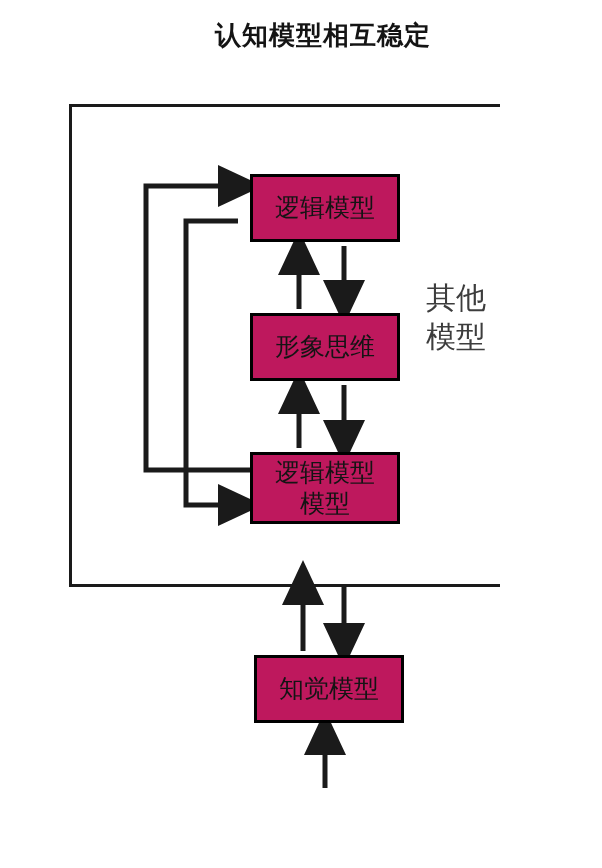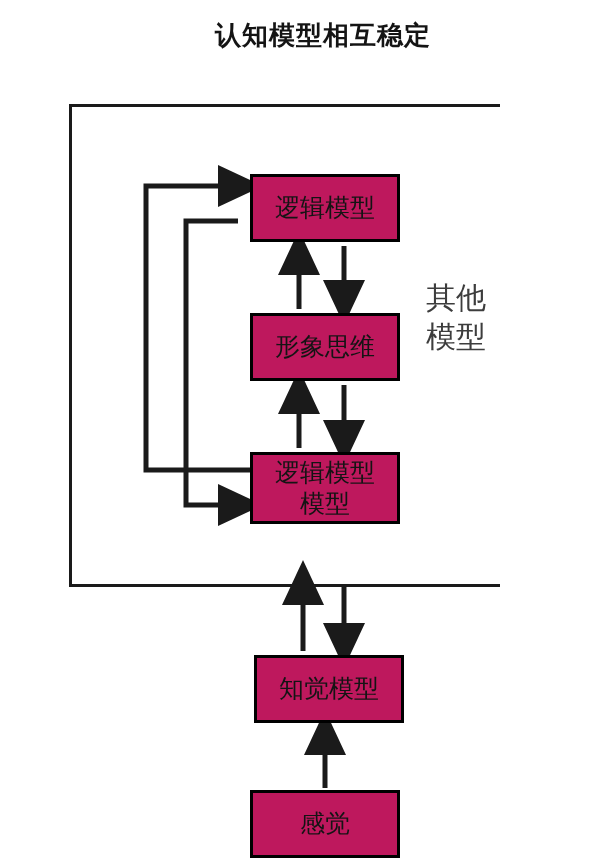--- a/index.html
+++ b/index.html
@@ -146,22 +146,19 @@
     <span>
       <span>逻辑模型</span><br>
       <span>模型</span>
     </span>
   </div>
 
   <div class="node" id="node-percept">
     <span>知觉模型</span>
   </div>
 
-  <div class="node" id="node-sense">
-    <span>感觉</span>
-  </div>
 
   <div id="other-label">
     <div>其他</div>
     <div>模型</div>
   </div>
 
 </div>
 
 </body></html>

